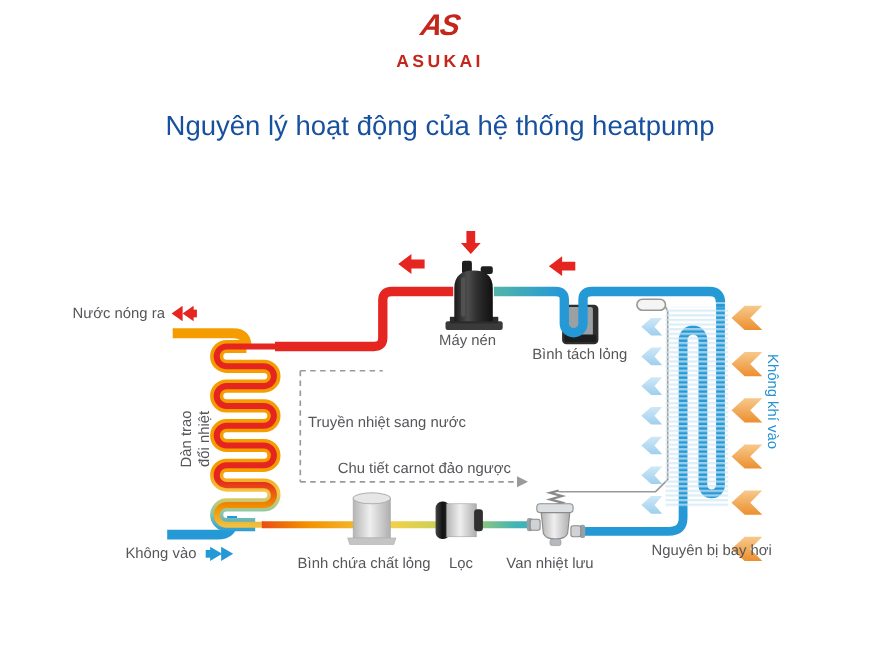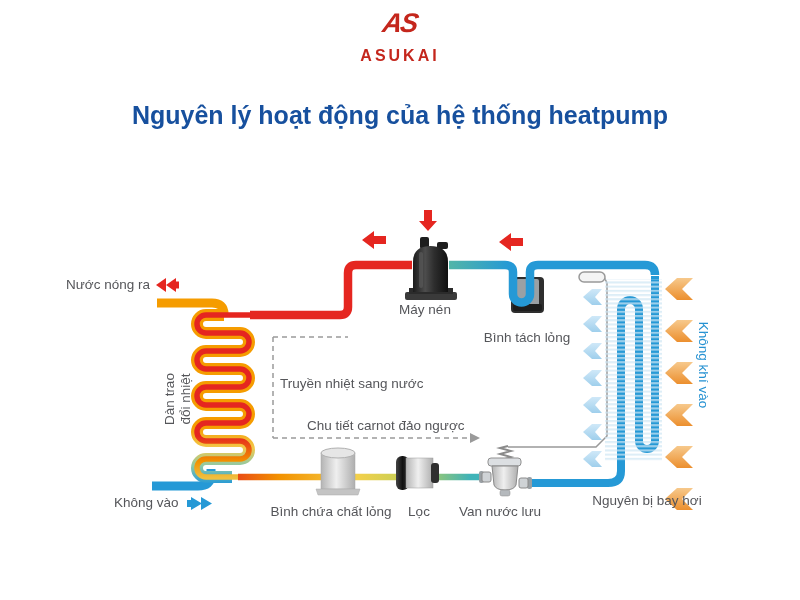--- a/index.html
+++ b/index.html
@@ -6,21 +6,21 @@
   body{width:800px;height:600px;position:relative;overflow:hidden;
        font-family:"Liberation Sans",sans-serif;}
   .abs{position:absolute;}
   
   .logo{left:0;top:10px;width:800px;text-align:center;}
   .logo-mark{display:inline-block;font:italic 900 27px "Liberation Sans",sans-serif;
              color:#c4261c;transform:skewX(-10deg);letter-spacing:-2px;line-height:26px;}
   .logo-name{font:800 16px "Liberation Sans",sans-serif;color:#c4261c;
              letter-spacing:3px;margin-top:11px;}
   .title{left:0;top:96px;width:800px;text-align:center;color:#17509e;
-         font-weight:bold;font-size:25px;line-height:39px;}
+         font-weight:normal;font-size:25px;line-height:39px;}
   
   .lbl{position:absolute;font-size:13.5px;color:#55565a;white-space:nowrap;z-index:3;}
   .lbl.ctr{transform:translateX(-50%);}
   .lbl.vert{transform:translate(-50%,-50%) rotate(-90deg);text-align:center;
             line-height:16px;}
   .lbl.vert-r{transform:translate(-50%,-50%) rotate(90deg);color:#2692d2;}
   svg{position:absolute;left:0;top:0;z-index:1;}
 </style>
 </head>
 <body>
@@ -190,27 +190,27 @@
 
 <div class="lbl" style="left:114px;top:495px">Không vào</div>
 
 <div class="lbl vert" style="left:178px;top:399px">
   <div>Dàn trao</div>
   <div>đổi nhiệt</div>
 </div>
 
 <div class="lbl ctr" style="left:425px;top:302px">Máy nén</div>
 
-<div class="lbl ctr" style="left:527px;top:330px">Bình tách lỏng</div>
+<div class="lbl ctr" style="left:527px;top:314px">Bình tách lỏng</div>
 
 <div class="lbl" style="left:280px;top:376px">Truyền nhiệt sang nước</div>
 
 <div class="lbl" style="left:307px;top:418px">Chu tiết carnot đảo ngược</div>
 
 <div class="lbl ctr" style="left:331px;top:504px">Bình chứa chất lỏng</div>
 
 <div class="lbl ctr" style="left:419px;top:504px">Lọc</div>
 
-<div class="lbl ctr" style="left:500px;top:504px">Van nước lưu</div>
+<div class="lbl ctr" style="left:500px;top:504px">Van nhiệt lưu</div>
 
 <div class="lbl ctr" style="left:647px;top:493px">Nguyên bị bay hơi</div>
 
 <div class="lbl vert-r" style="left:703px;top:365px">Không khí vào</div>
 
 </body></html>

